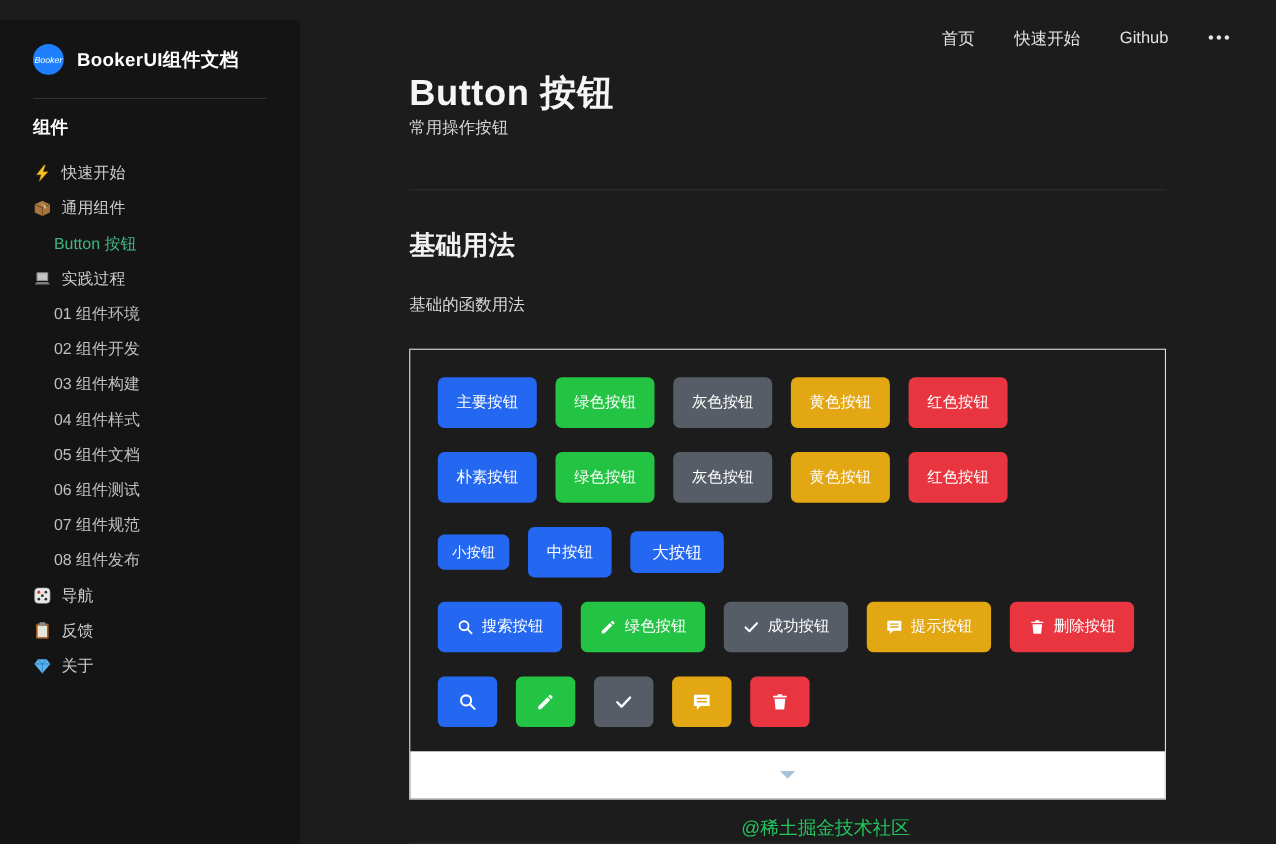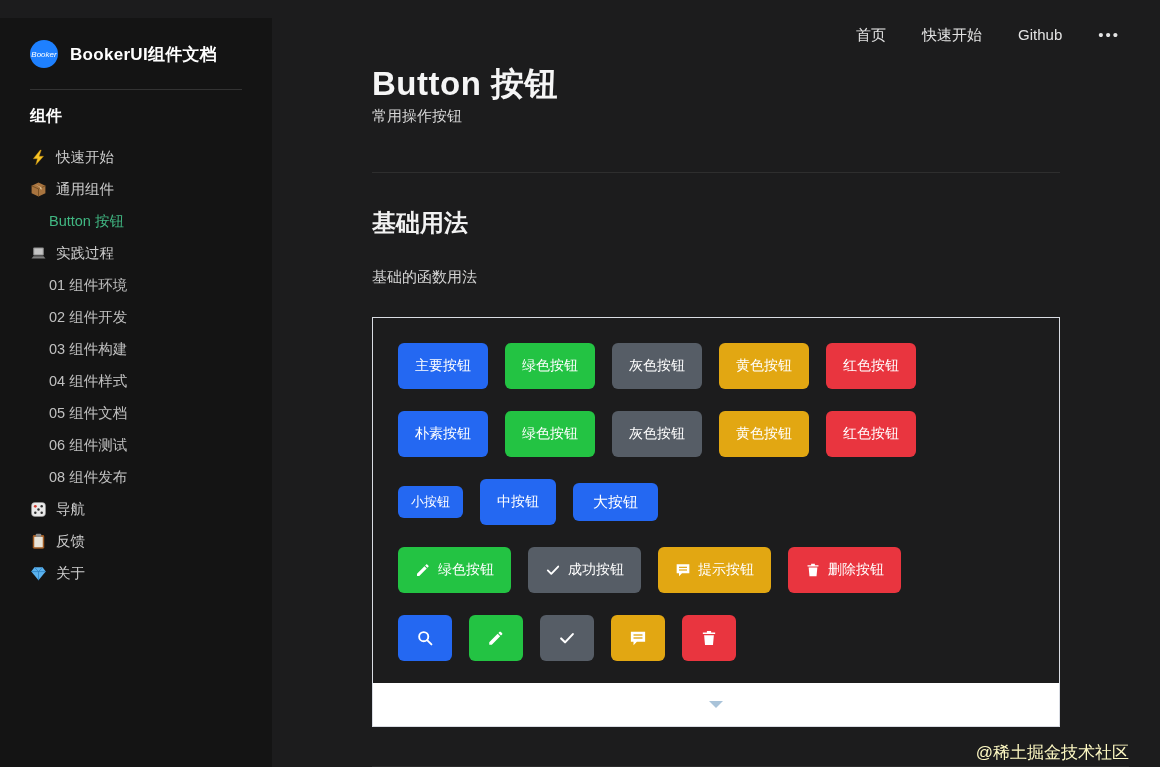--- a/index.html
+++ b/index.html
@@ -69,21 +69,21 @@
     cursor:pointer;
   }
   .caret-down {
     width:0; height:0;
     border-left:7px solid transparent; border-right:7px solid transparent;
     border-top:7px solid #a9c3d9;
   }
 
   
   .footer-wrap { width:757px; margin-left:100px; }
-  .watermark { text-align:right; color:#fef9c3; font-size:17px; margin-top:14px; }
+  .watermark { text-align:center; color:#22c55e; font-size:17px; margin-top:14px; }
   .footer-divider { border:none; border-top:1px solid #2b2b2b; margin:2px 0 0; }
 </style>
 </head>
 <body>
 
 <div class="sidebar">
   <div class="logo-row">
     <div class="logo">Booker</div>
     <div class="site-title">BookerUI组件文档</div>
   </div>
@@ -133,20 +133,23 @@
       <div class="nav-item indent">
         <span class="nav-label">04 组件样式</span>
       </div>
       <div class="nav-item indent">
         <span class="nav-label">05 组件文档</span>
       </div>
       <div class="nav-item indent">
         <span class="nav-label">06 组件测试</span>
       </div>
       <div class="nav-item indent">
+        <span class="nav-label">07 组件规范</span>
+      </div>
+      <div class="nav-item indent">
         <span class="nav-label">08 组件发布</span>
       </div>
       <div class="nav-item">
         <span class="icon">
           <svg viewBox="0 0 16 16">
             <rect x="1.4" y="1.4" width="13.2" height="13.2" rx="3.2" fill="#e9e9e9" stroke="#9a9a9a" stroke-width=".5"></rect>
             <circle cx="5" cy="5" r="1.3" fill="#d23b2e"></circle>
             <circle cx="11" cy="5" r="1.15" fill="#2f2f2f"></circle>
             <circle cx="8" cy="8" r="1.15" fill="#2f2f2f"></circle>
             <circle cx="5" cy="11" r="1.15" fill="#2f2f2f"></circle>
@@ -233,20 +236,29 @@
               <span>小按钮</span>
             </button>
             <button class="demo-btn" style="--btn-bg: #2468f2;">
               <span>中按钮</span>
             </button>
             <button class="demo-btn large" style="--btn-bg: #2468f2;">
               <span>大按钮</span>
             </button>
           </div>
           <div class="btn-row">
+            <button class="demo-btn" style="--btn-bg: #2468f2;">
+              <span class="icon">
+                <svg viewBox="0 0 24 24">
+                  <circle cx="10.3" cy="10.3" r="6.1" fill="none" stroke="#fff" stroke-width="2.5"></circle>
+                  <line x1="14.9" y1="14.9" x2="20.6" y2="20.6" stroke="#fff" stroke-width="2.5" stroke-linecap="round"></line>
+                </svg>
+              </span>
+              <span>搜索按钮</span>
+            </button>
             <button class="demo-btn" style="--btn-bg: #23c343;">
               <span class="icon">
                 <svg viewBox="0 0 24 24">
                   <path d="M3 17.6V21h3.4L17.6 9.8l-3.4-3.4L3 17.6zM20.2 7.2c.4-.4.4-1.1 0-1.5l-1.9-1.9c-.4-.4-1.1-.4-1.5 0l-1.6 1.6 3.4 3.4 1.6-1.6z" fill="#fff"></path>
                 </svg>
               </span>
               <span>绿色按钮</span>
             </button>
             <button class="demo-btn" style="--btn-bg: #565d66;">
               <span class="icon">

